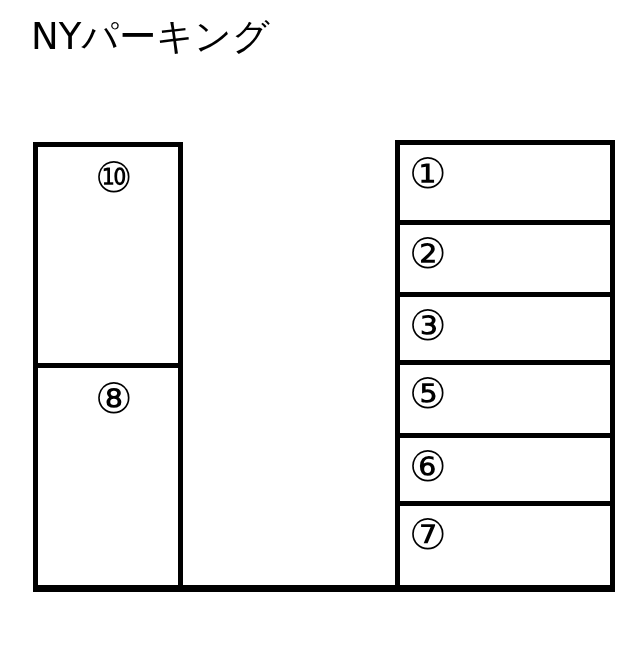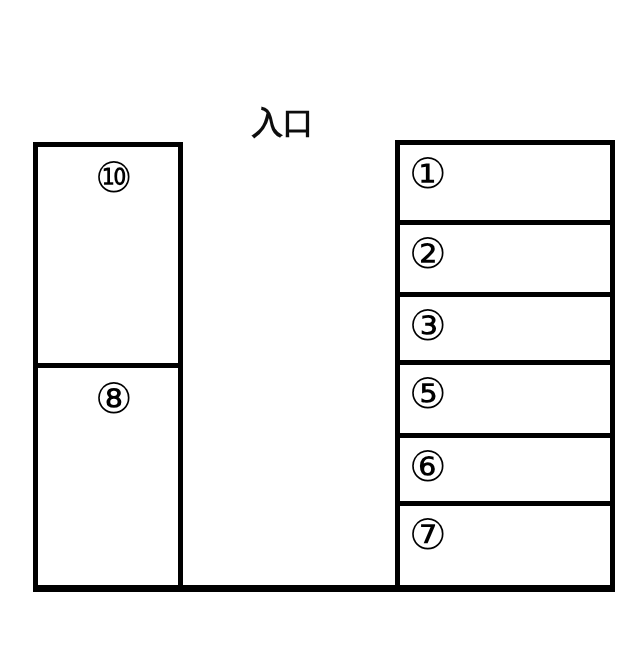--- a/index.html
+++ b/index.html
@@ -95,22 +95,22 @@
   .baseline {
     position: absolute;
     background: #000000;
   }
 </style>
 </head>
 <body>
 
 <div id="parking-map">
 
+  <div class="map-title">NYパーキング</div>
 
-  <div class="entrance-label">入口</div>
 
   <div class="block" id="left-block" style="left:33px; top:142px; width:150px; height:448px;">
 
     <div class="stall" style="height:216px;">
       <span class="stall-number">⑩</span>
     </div>
 
     <div class="stall" style="height:222px;">
       <span class="stall-number">⑧</span>
     </div>

